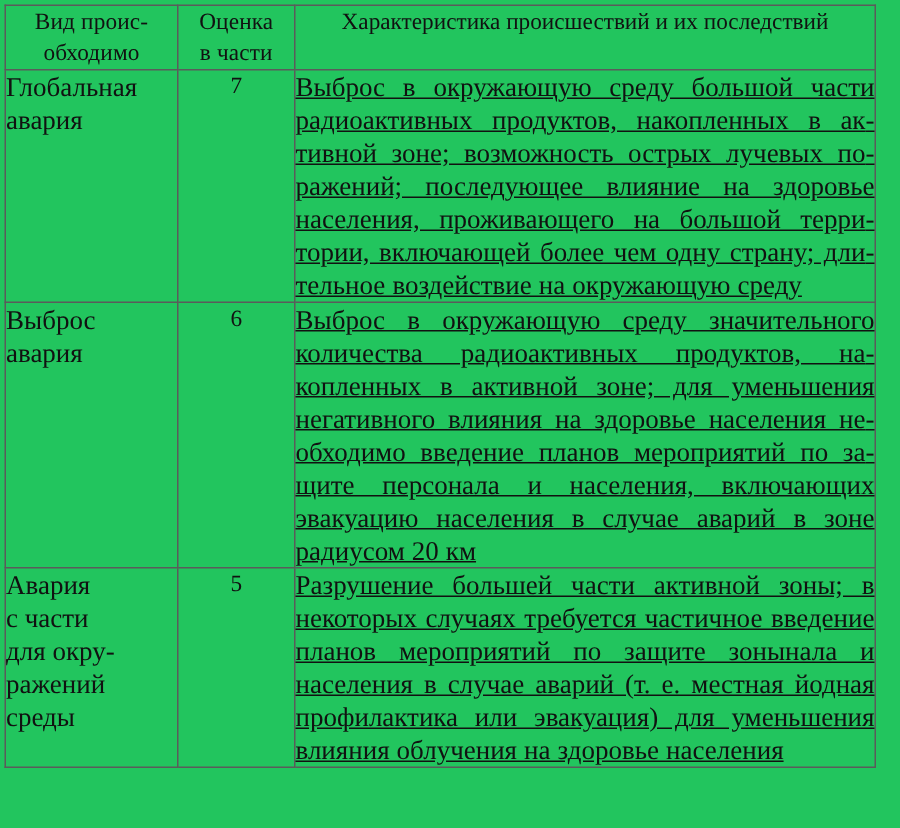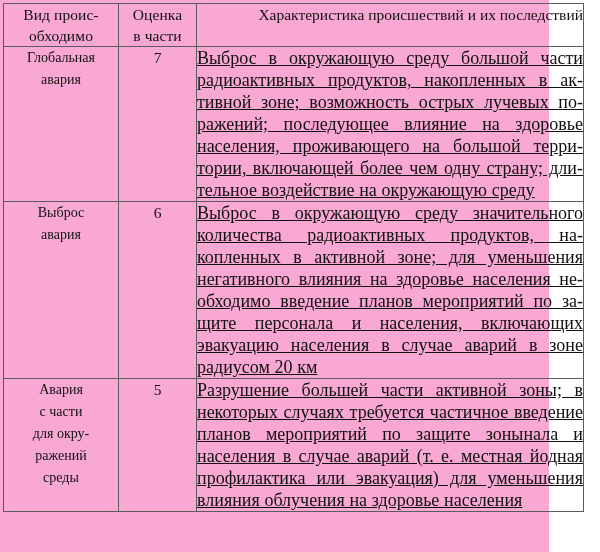--- a/index.html
+++ b/index.html
@@ -9,23 +9,23 @@
   }
   body {
     width: 600px;
     height: 552px;
     font-family: "Liberation Serif", "DejaVu Serif", serif;
     color: #111111;
     overflow: hidden;
   }
   #page {
     position: relative;
-    width: 549px;
+    width: 600px;
     height: 552px;
-    background: #f9a8d4;
+    background: #22c55e;
   }
   table.inc-table {
     position: absolute;
     left: 3px;
     top: 3px;
     width: 580px;
     border-collapse: collapse;
     table-layout: fixed;
     border: 1px solid #4a4a4a;
   }
@@ -43,34 +43,34 @@
 
   
   .hdr-kind, .hdr-score {
     text-align: center;
     font-size: 15.5px;
     line-height: 21px;
     padding: 10px 6px 9px 6px;
     letter-spacing: 0.1px;
   }
   .hdr-desc {
-    text-align: right;
+    text-align: center;
     font-size: 15.5px;
     line-height: 21px;
     padding: 10px 8px 9px 8px;
     vertical-align: middle;
   }
   .hdr-kind .ln, .hdr-score .ln { display: block; white-space: nowrap; }
 
   
   .cell-kind {
-    font-size: 14px;
+    font-size: 18px;
     line-height: 22px;
     padding: 12px 6px 10px 11px;
-    text-align: center;
+    text-align: left;
   }
   .cell-kind .ln { display: block; white-space: nowrap; }
 
   .cell-score {
     font-size: 15.5px;
     line-height: 22px;
     padding: 12px 6px 10px 6px;
     text-align: center;
   }
 

